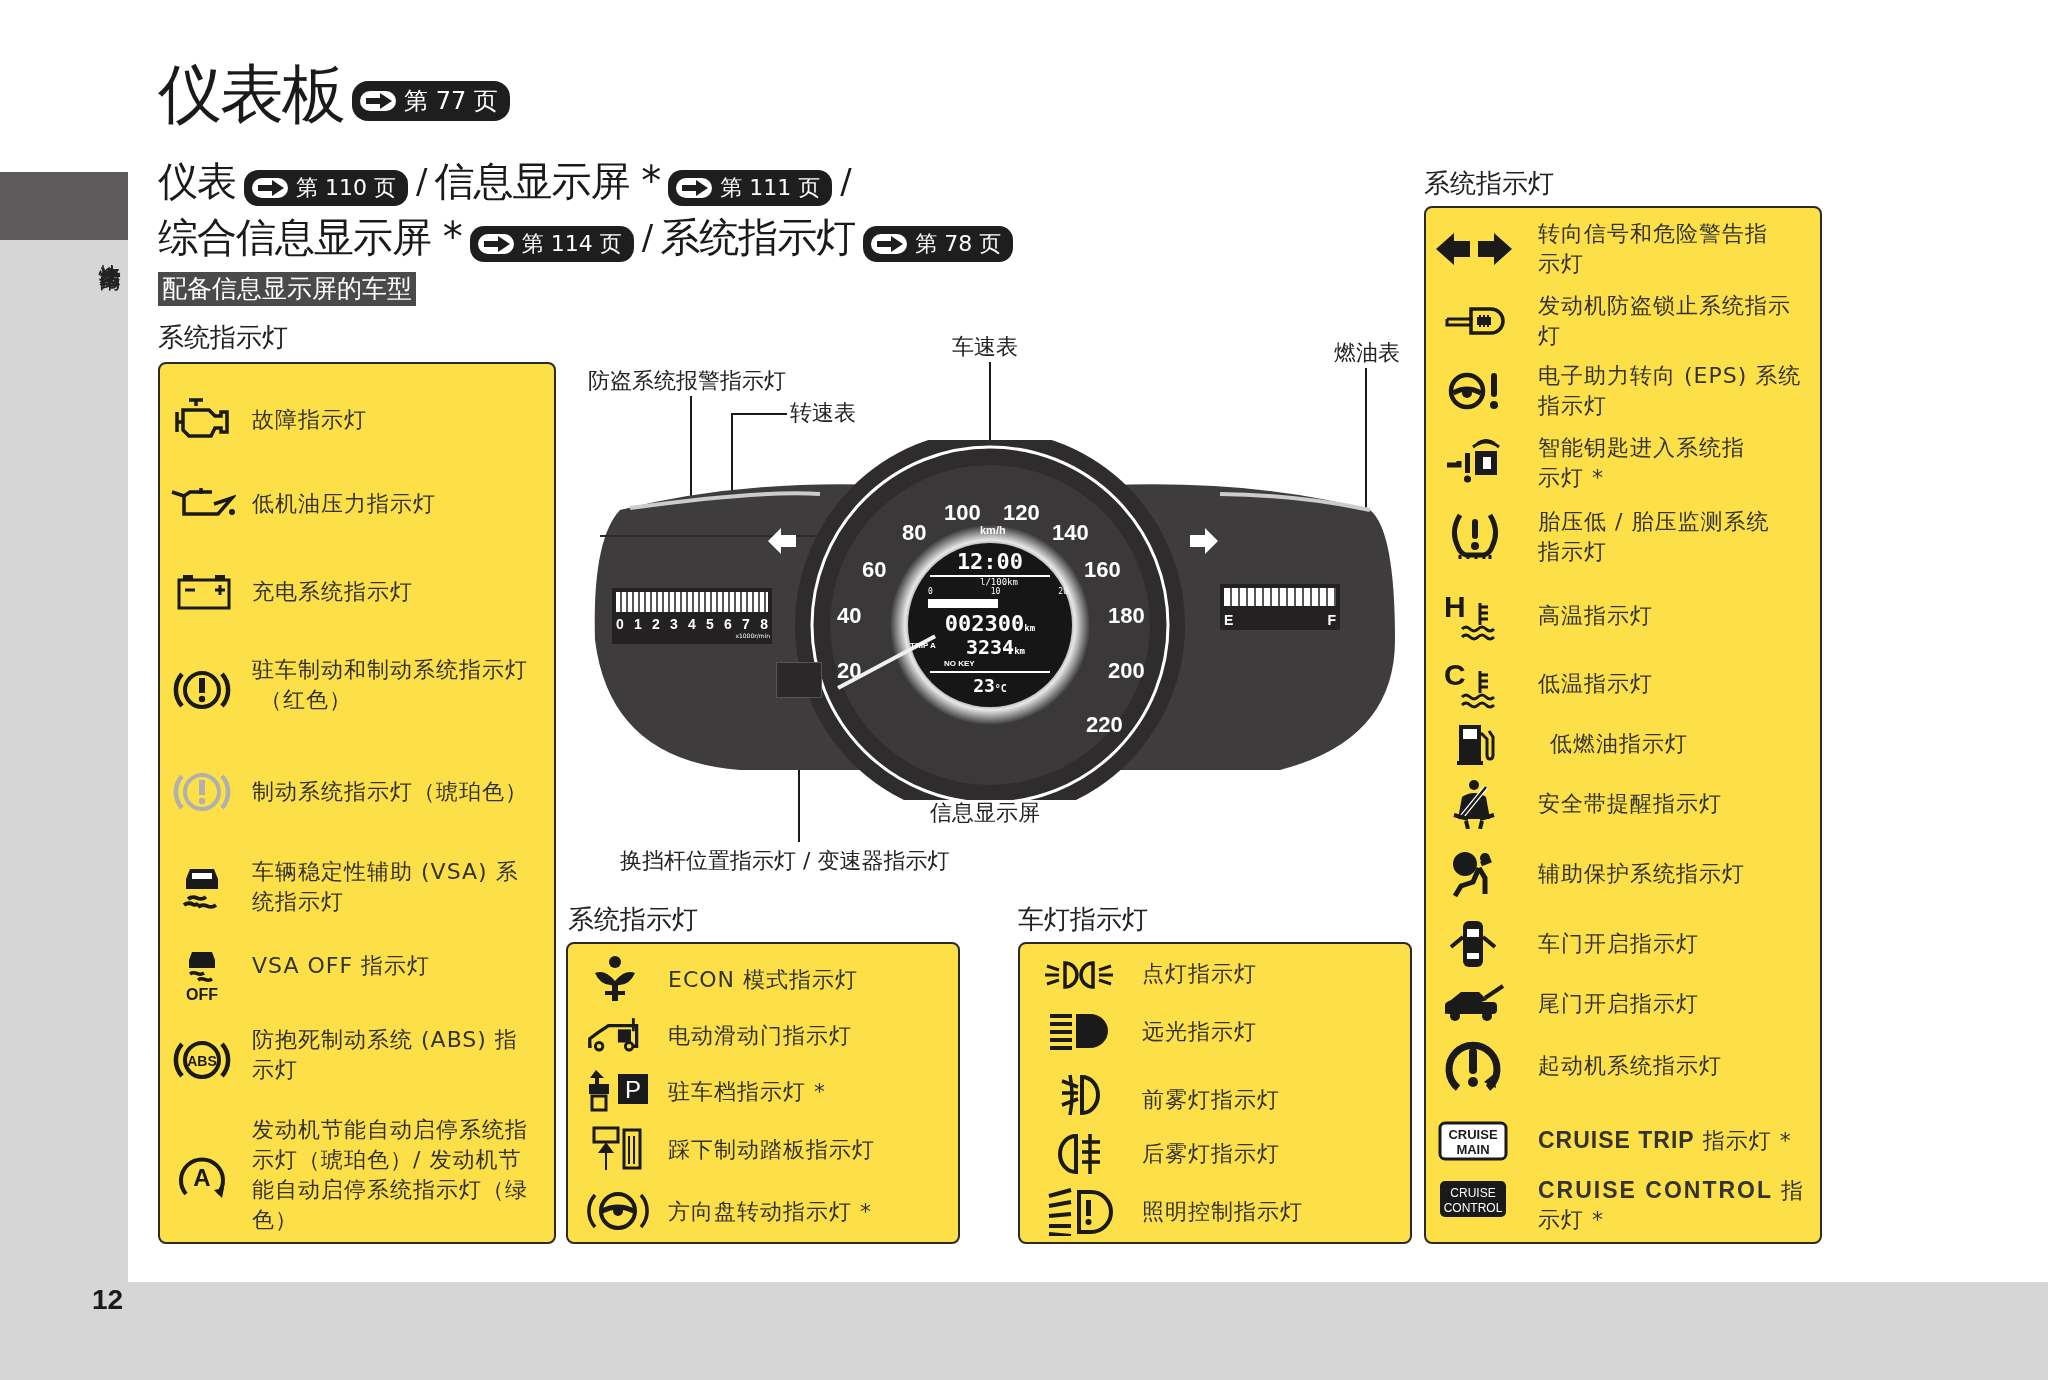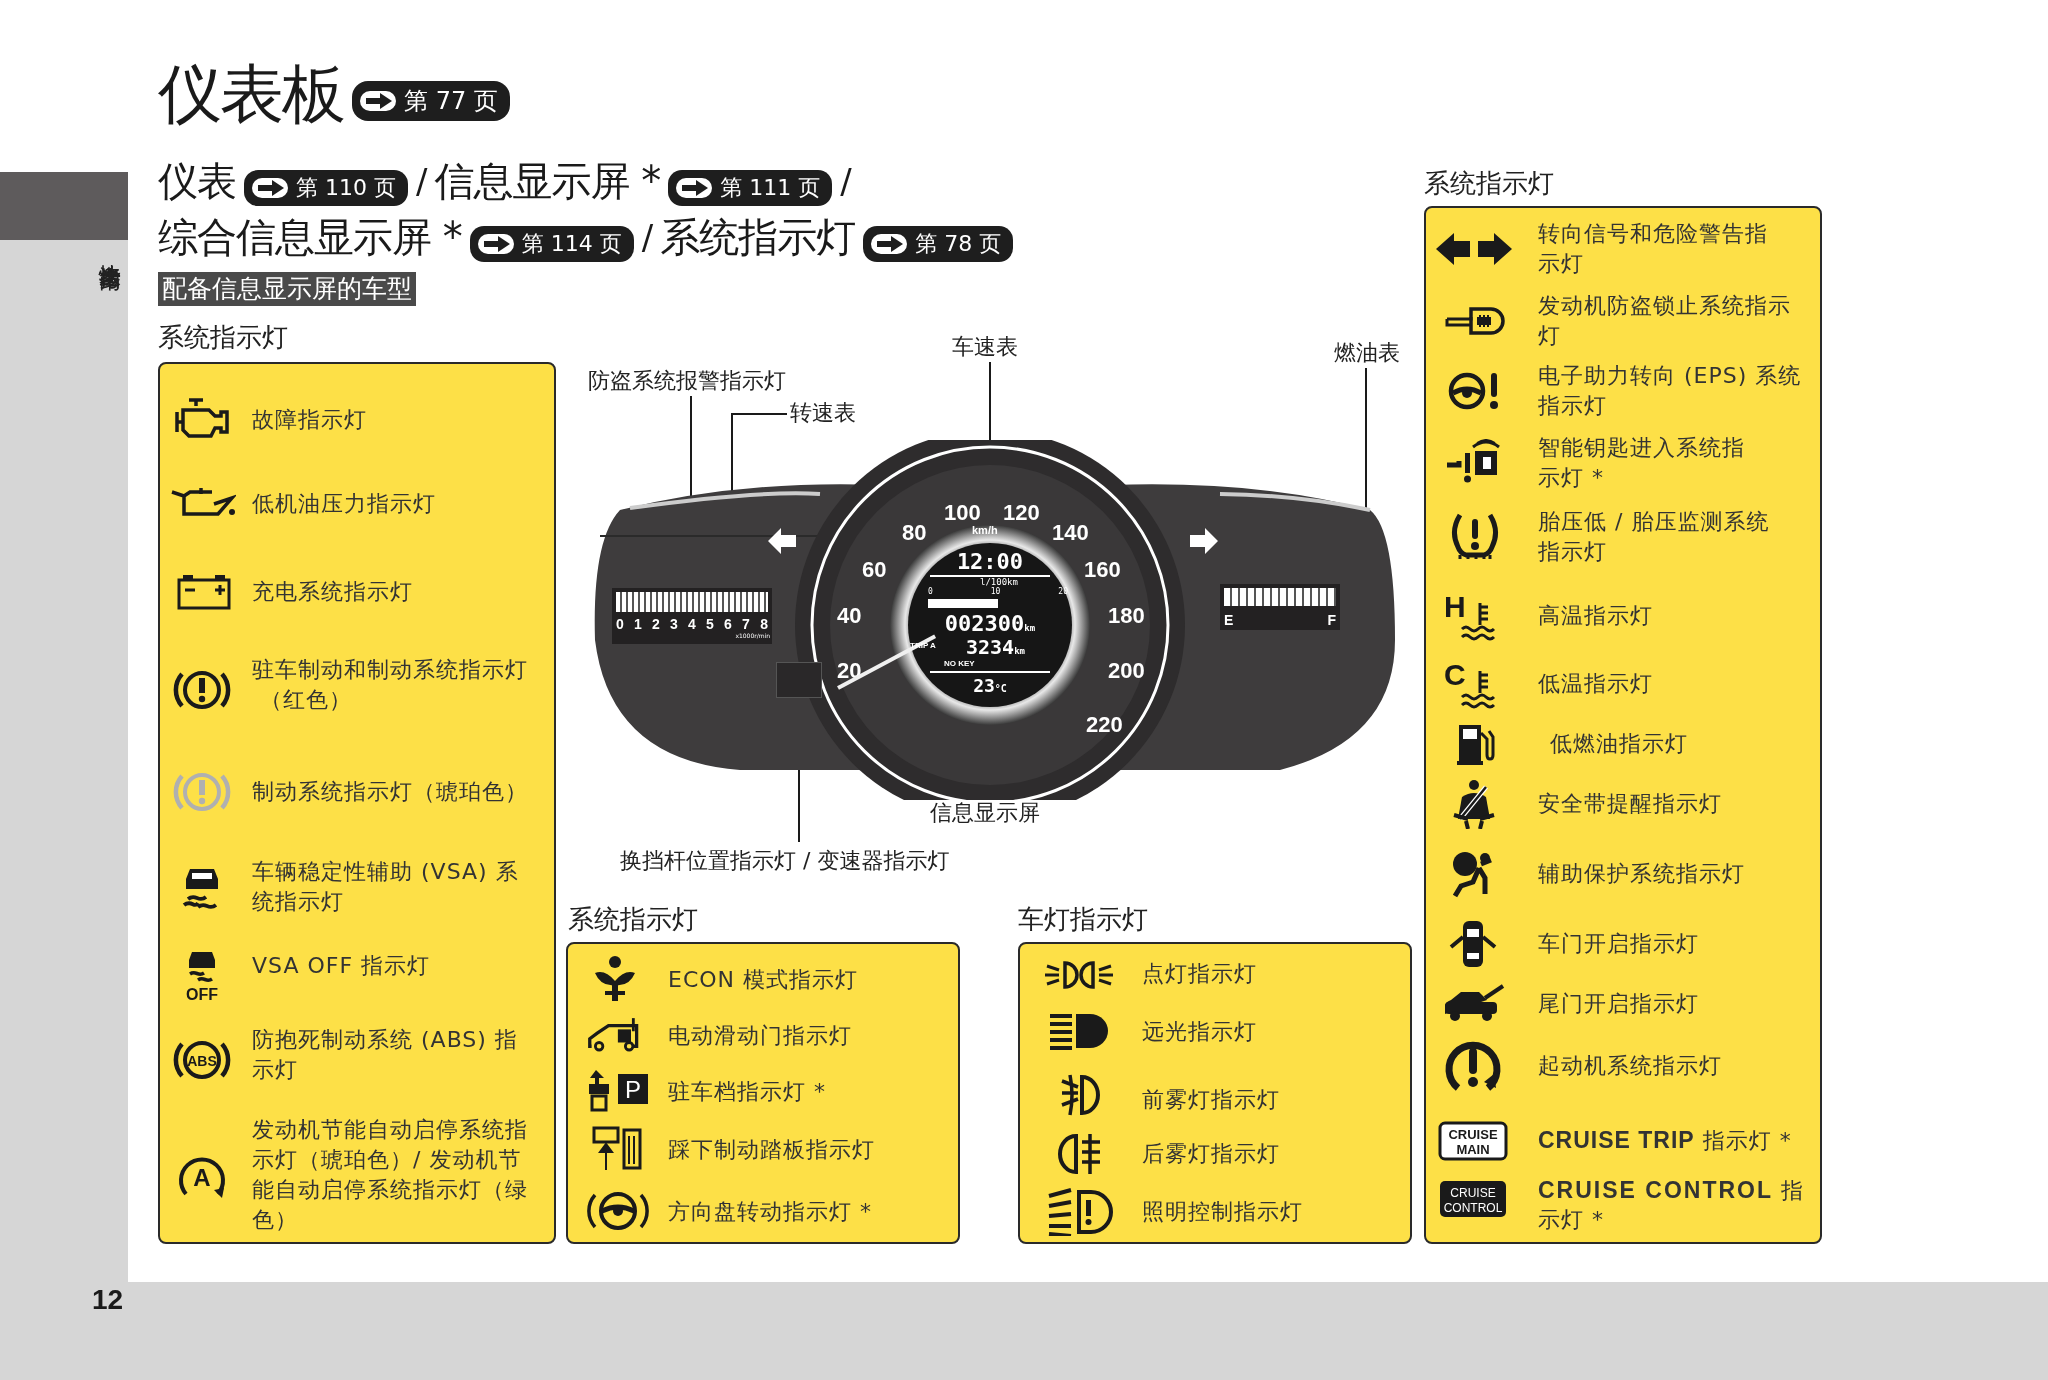--- a/index.html
+++ b/index.html
@@ -251,21 +251,21 @@
     <span style="position:absolute;left:257px;top:163px;">40</span>
     <span style="position:absolute;left:282px;top:117px;">60</span>
     <span style="position:absolute;left:322px;top:80px;">80</span>
     <span style="position:absolute;left:364px;top:60px;">100</span>
     <span style="position:absolute;left:423px;top:60px;">120</span>
     <span style="position:absolute;left:472px;top:80px;">140</span>
     <span style="position:absolute;left:504px;top:117px;">160</span>
     <span style="position:absolute;left:528px;top:163px;">180</span>
     <span style="position:absolute;left:528px;top:218px;">200</span>
     <span style="position:absolute;left:506px;top:272px;">220</span>
-    <span style="position:absolute;left:392px;top:84px;font-size:11px;text-align:right;">km/h</span>
+    <span style="position:absolute;left:400px;top:84px;font-size:11px;text-align:right;">km/h</span>
   </div>
 
   
   <div style="position:absolute;left:258px;top:246px;width:110px;height:4px;background:#f0f0f0;transform:rotate(-28deg);transform-origin:left center;"></div>
 
   
   <div style="position:absolute;left:330px;top:105px;width:160px;height:160px;color:#fff;font-family:'DejaVu Sans Mono',monospace;text-align:center;">
     <div style="position:absolute;left:0;top:4px;width:160px;font-size:22px;font-weight:bold;">12:00</div>
     <div style="position:absolute;left:20px;top:30px;width:120px;height:2px;background:#fff;"></div>
     <div style="position:absolute;left:70px;top:32px;font-size:9px;">l/100km</div>

